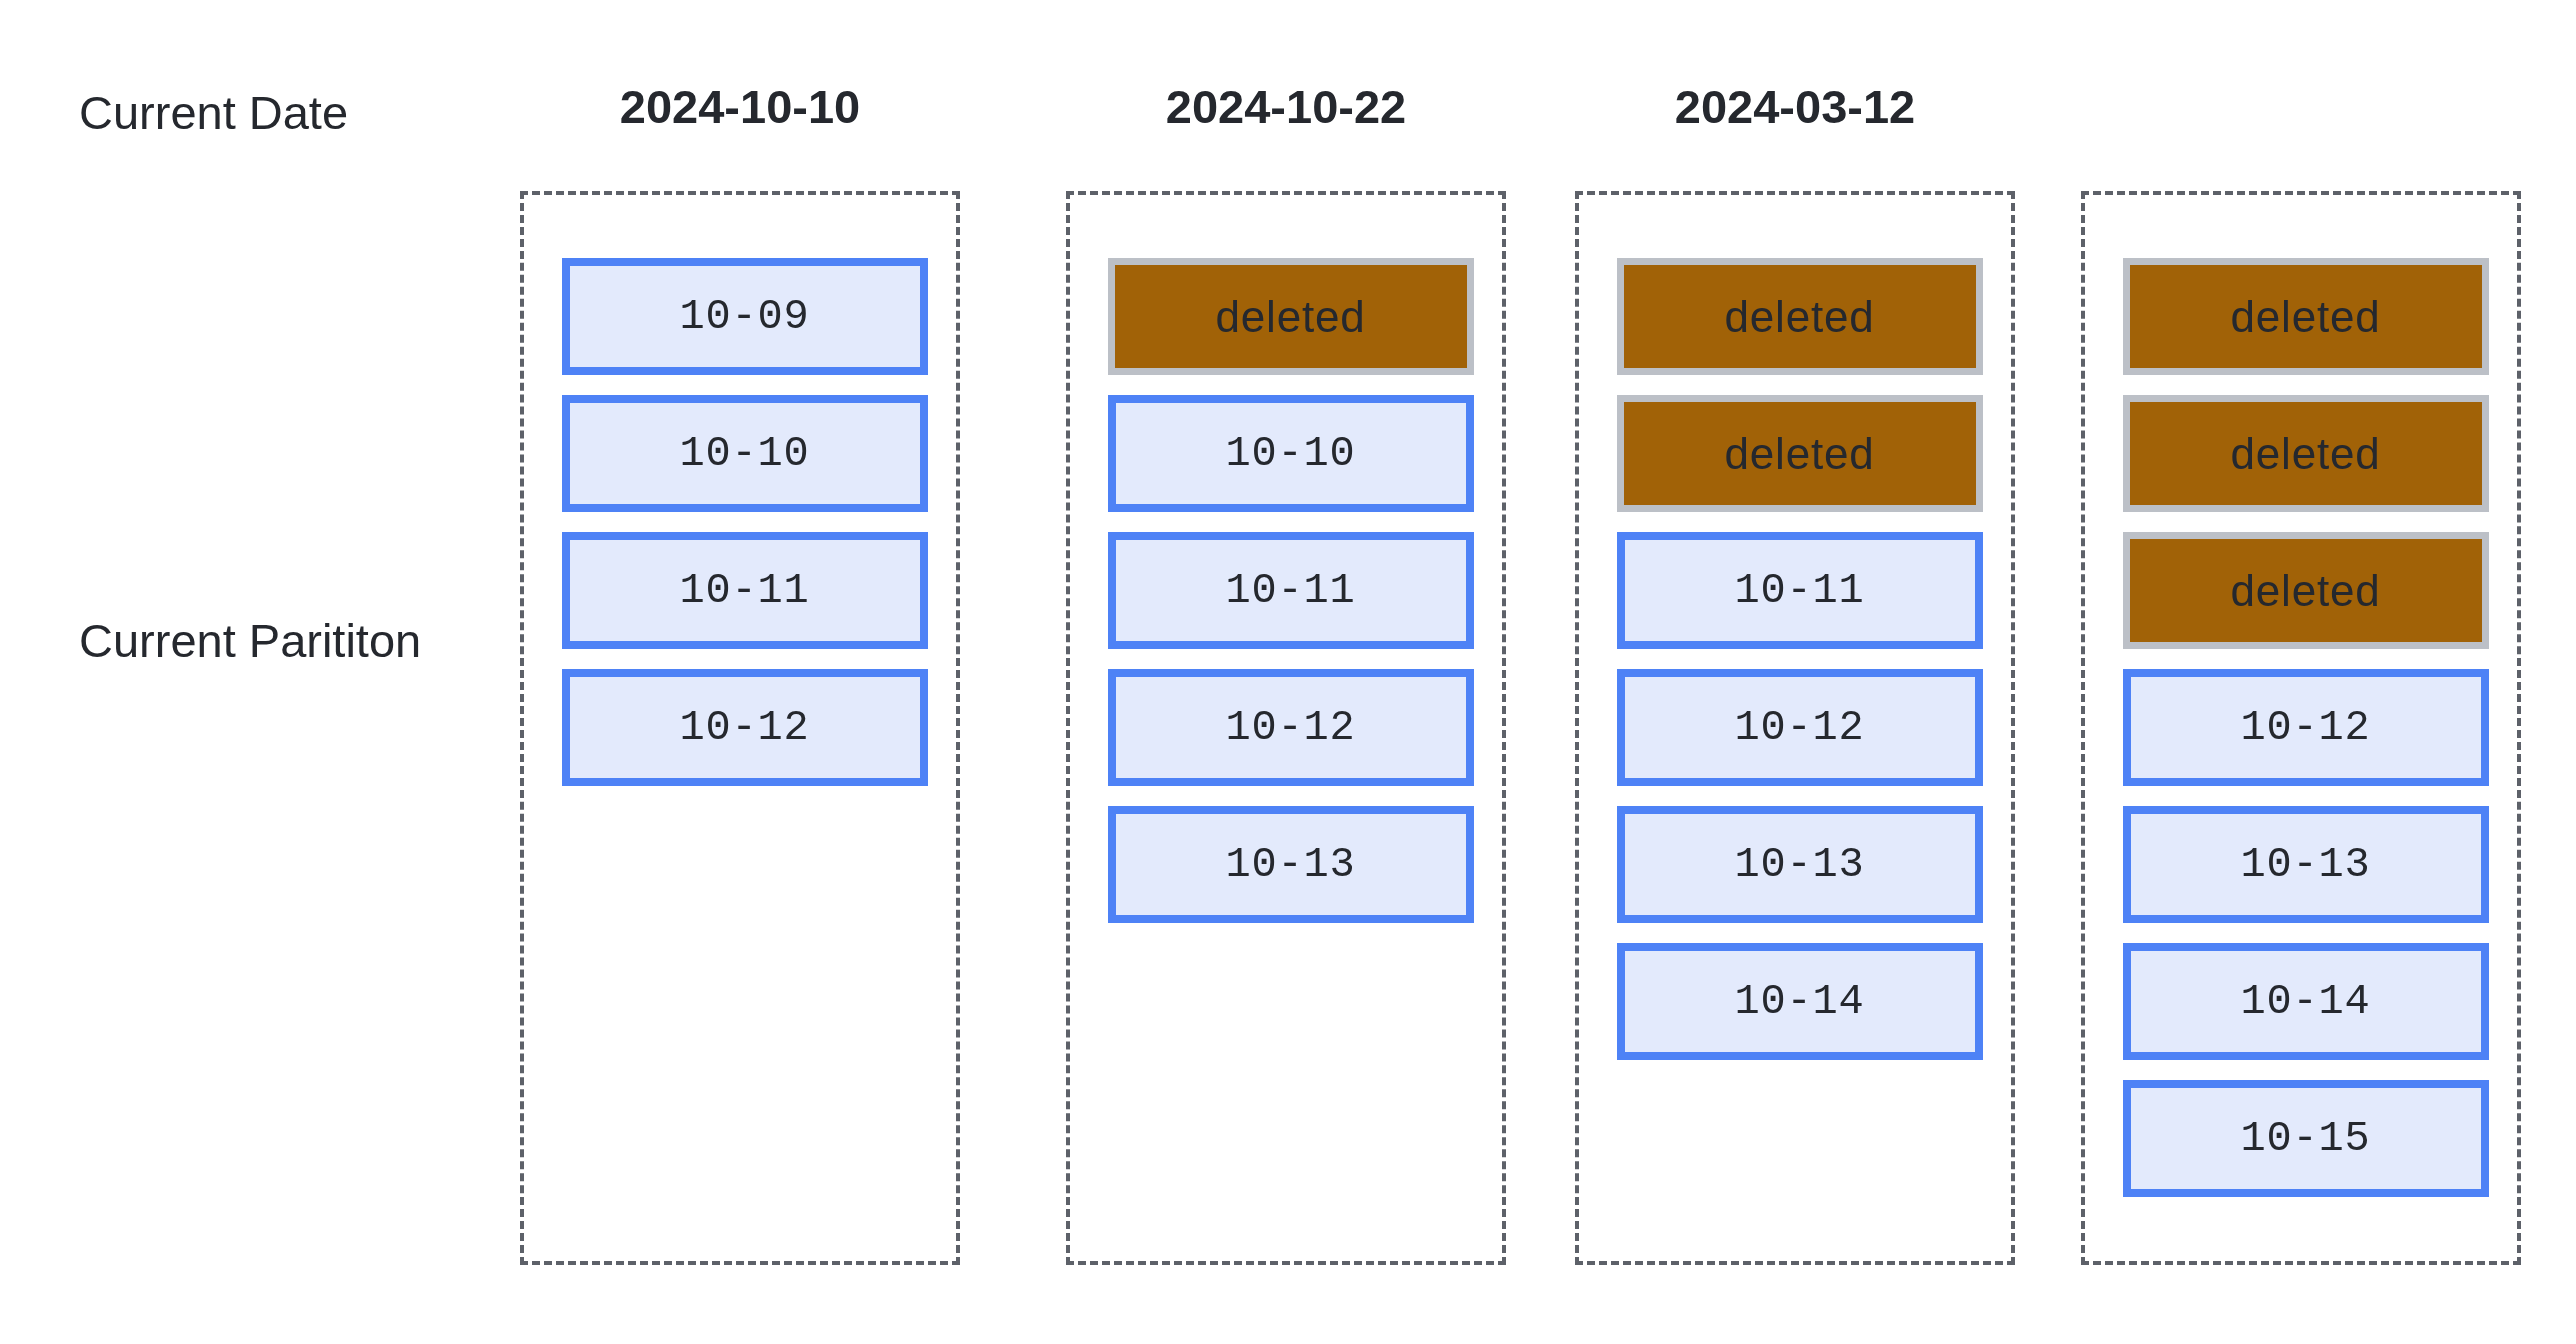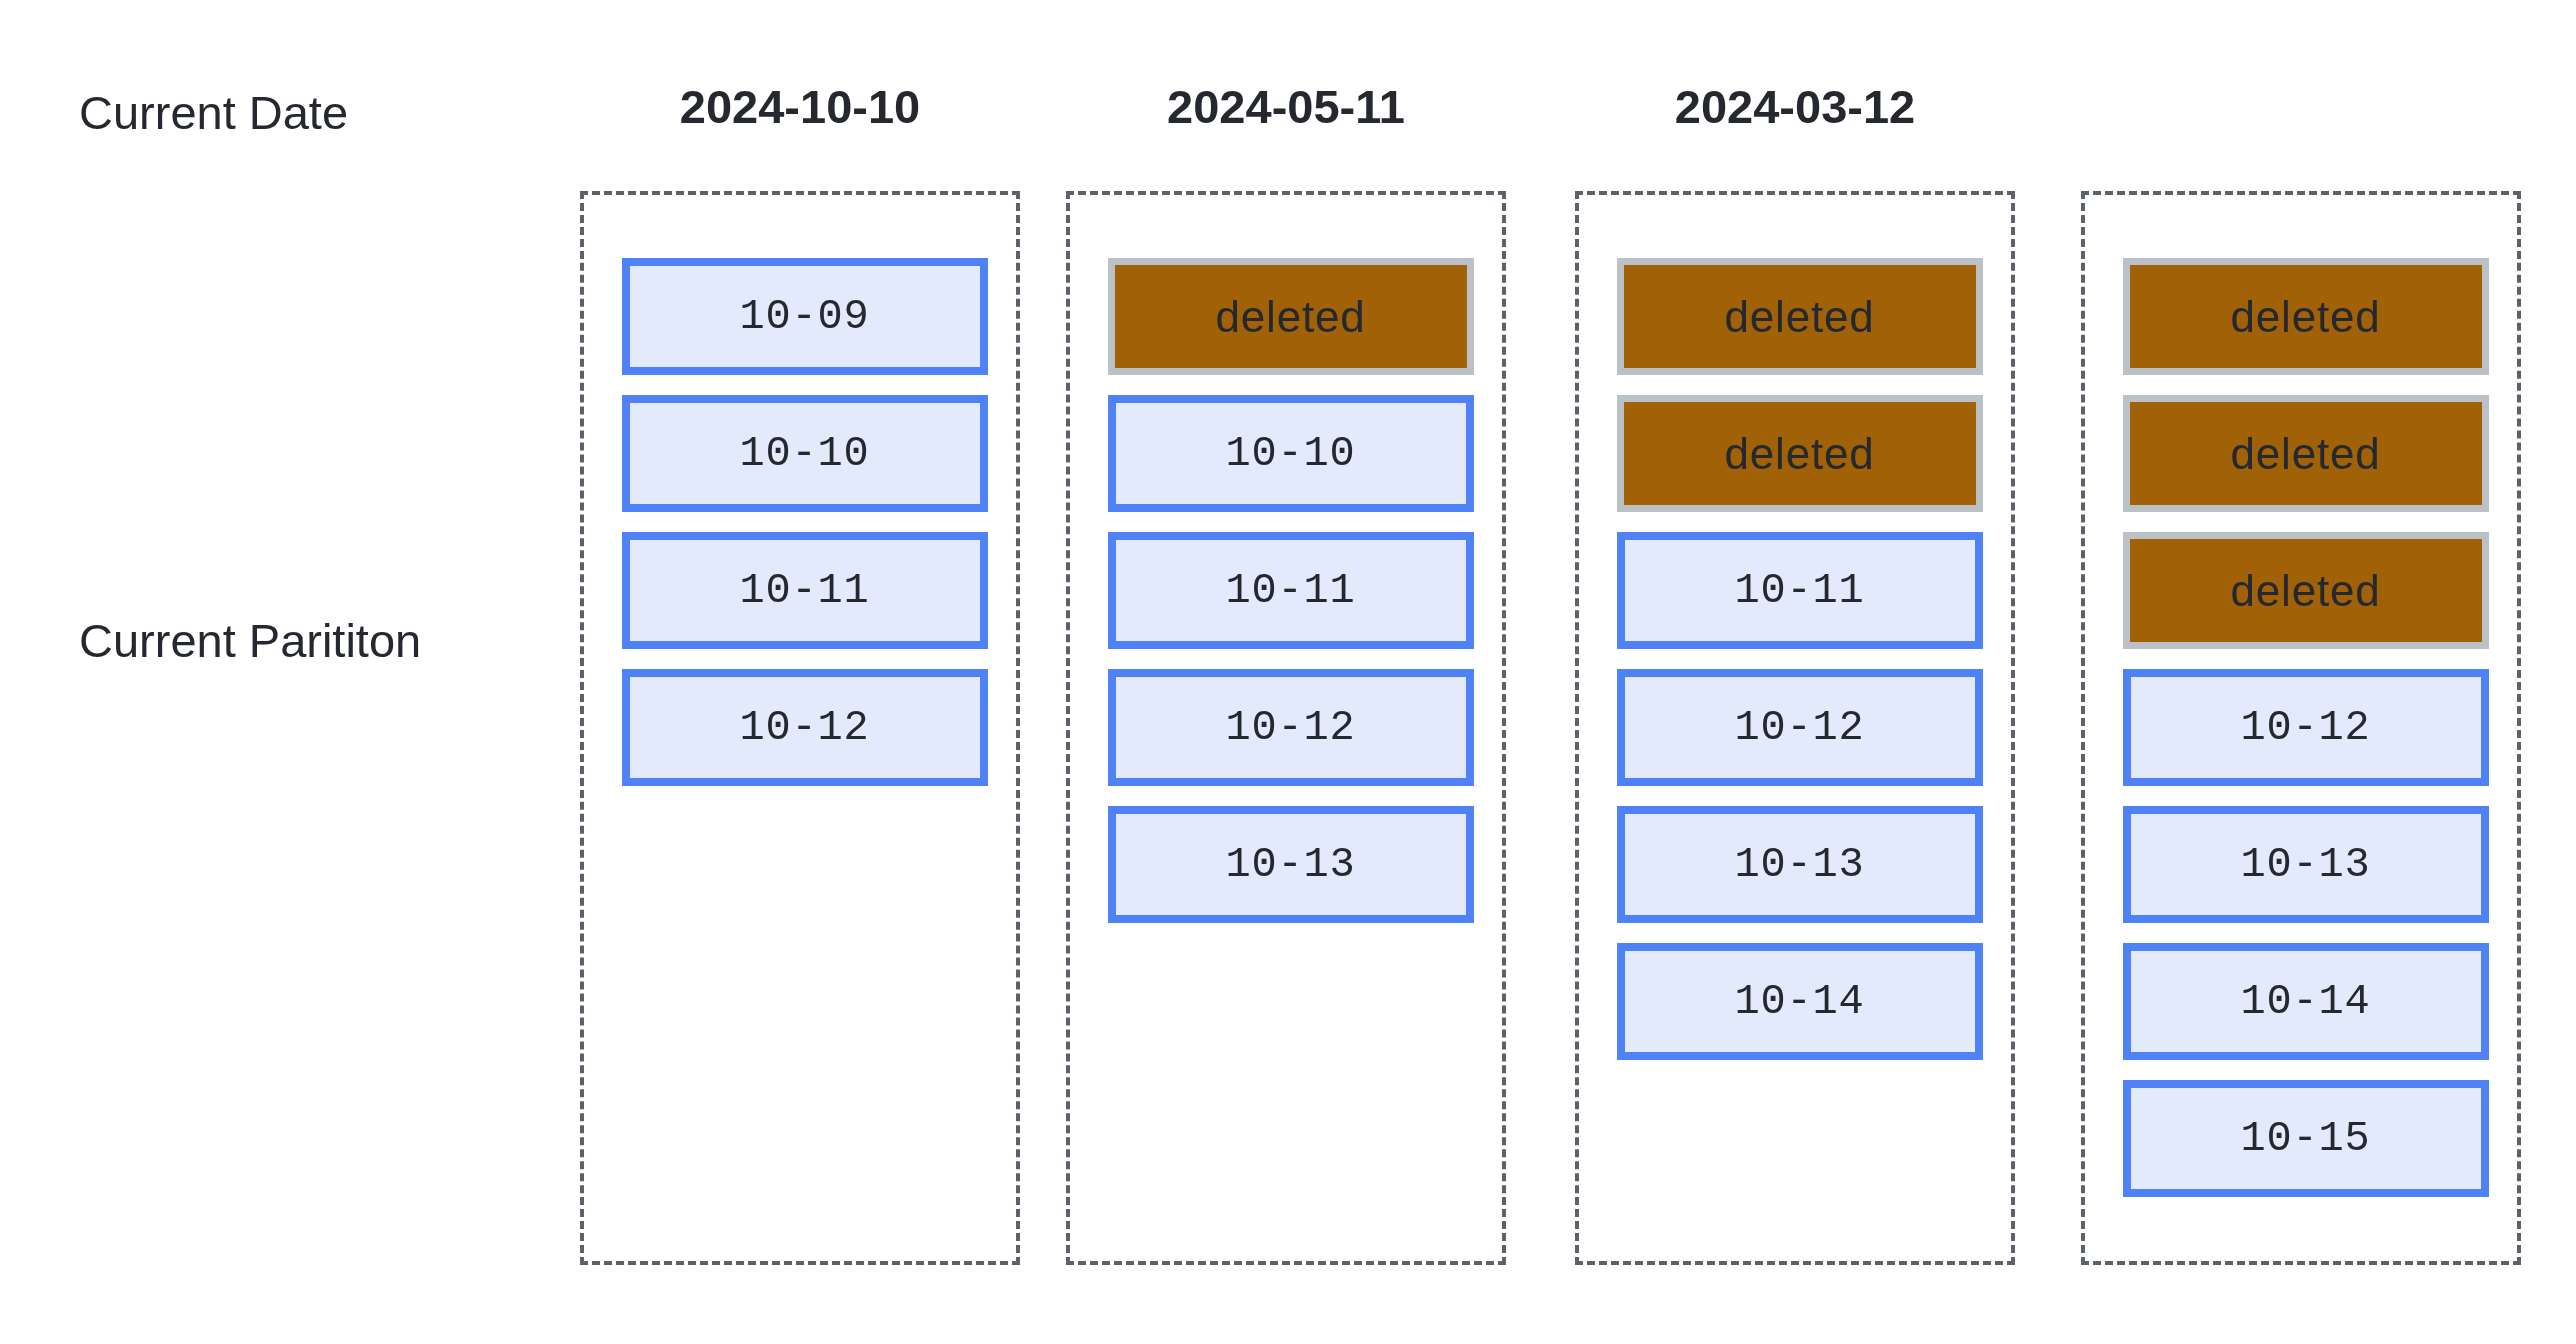--- a/index.html
+++ b/index.html
@@ -30,21 +30,21 @@
   }
   .side-label.current-date { top: 87px; }
   .side-label.current-partition { top: 615px; }
 
   .column {
     position: absolute;
     top: 0;
     width: 440px;
     height: 1344px;
   }
-  .col-1 { left: 580px; text-decoration: underline; }
+  .col-1 { left: 520px; text-decoration: underline; }
   .col-2 { left: 1066px; }
   .col-3 { left: 1575px; }
   .col-4 { left: 2081px; }
 
   .col-header {
     position: absolute;
     top: 81px;
     left: 0;
     width: 100%;
     margin: 0;
@@ -105,21 +105,21 @@
     <h2 class="col-header">2024-10-10</h2>
     <div class="col-frame">
       <div class="box" data-state="active">10-09</div>
       <div class="box" data-state="active">10-10</div>
       <div class="box" data-state="active">10-11</div>
       <div class="box" data-state="active">10-12</div>
     </div>
   </section>
 
   <section class="column col-2">
-    <h2 class="col-header">2024-05-11</h2>
+    <h2 class="col-header">2024-10-22</h2>
     <div class="col-frame">
       <div class="box" data-state="deleted">deleted</div>
       <div class="box" data-state="active">10-10</div>
       <div class="box" data-state="active">10-11</div>
       <div class="box" data-state="active">10-12</div>
       <div class="box" data-state="active">10-13</div>
     </div>
   </section>
 
   <section class="column col-3">

